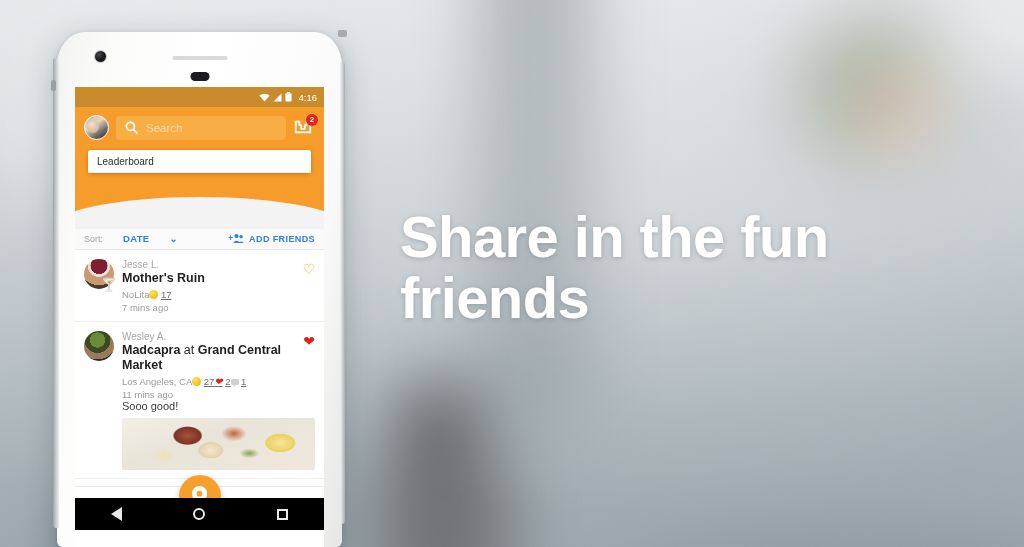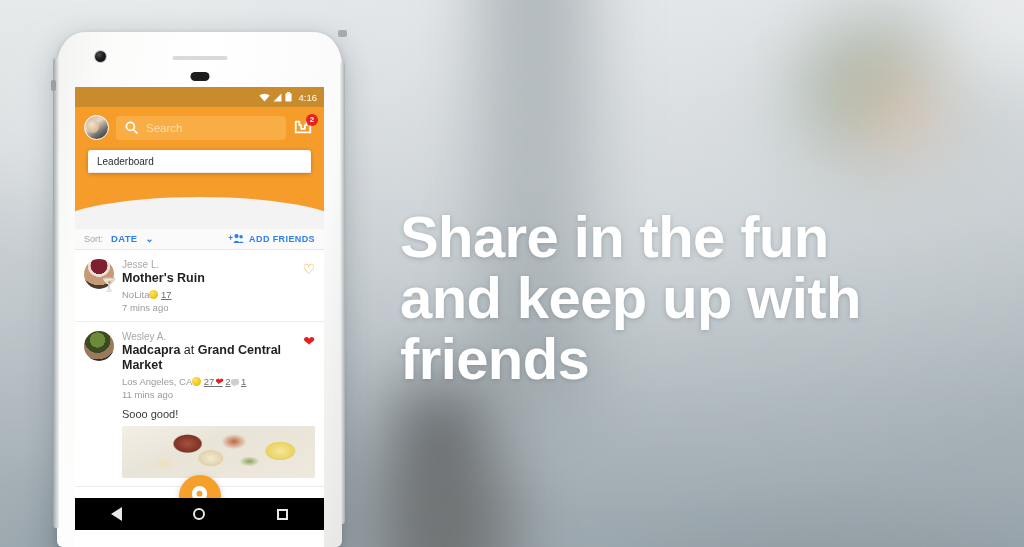--- a/index.html
+++ b/index.html
@@ -129,21 +129,21 @@
     vertical-align:-1px; }
   .lb-pts { font-size:11.5px; color:#4a4a4a; display:flex; align-items:center; gap:4px;}
   .chev { color:#bdbdbd; font-size:12px; margin-left:7px; }
 
   
   .sortrow {
     display:flex; align-items:center; justify-content:space-between;
     padding:6px 9px 5px; background:#fafafa; border-bottom:1px solid #e8e8e8;
     margin-top:14px;
   }
-  .sort-left { font-size:9px; color:#a6a6a6; display:flex; align-items:center; gap:8px;}
+  .sort-left { font-size:9px; color:#a6a6a6; display:flex; align-items:center; gap:20px;}
   .sort-val { color:#2f7fe8; font-weight:bold; font-size:9.5px; letter-spacing:.3px; }
   .addf { color:#2f7fe8; font-weight:bold; font-size:9px; letter-spacing:.4px;
           display:flex; align-items:center; gap:4px; }
 
   
   .feed { background:#fff; }
   .post { display:flex; padding:9px 9px 8px; gap:8px; border-bottom:1px solid #eeeeee;
           position:relative; }
   .p-av { width:30px; height:30px; border-radius:50%; flex:0 0 auto; position:relative;
           overflow:visible; }
@@ -154,21 +154,21 @@
   .p-body { flex:1; min-width:0; }
   .p-user { font-size:10px; color:#a8a8a8; margin-bottom:1px; }
   .p-title { font-size:12.5px; color:#1f1f1f; font-weight:bold; line-height:15px; }
   .p-title .at { font-weight:normal; color:#1f1f1f; }
   .p-meta { font-size:9.5px; color:#9b9b9b; display:flex; align-items:center;
             gap:0; margin-top:3px; flex-wrap:wrap; }
   .p-meta .stat { display:flex; align-items:center; gap:2.5px; color:#6e6e6e;text-decoration:underline; }
   .p-time { font-size:9.5px; color:#9b9b9b; margin-top:2px; }
   .heart-out { position:absolute; right:9px; top:11px; font-size:14px; color:#f5a623; }
   .heart-fill { position:absolute; right:9px; top:11px; font-size:14px; color:#e02020; }
-  .p-comment { font-size:11px; color:#3a3a3a; margin-top:8px; }
+  .p-comment { font-size:11px; color:#3a3a3a; }
   .p-photo { margin-top:6px; height:52px; border-radius:2px; overflow:hidden;
     background:
       radial-gradient(ellipse 26px 16px at 82% 48%, #f6e79a 0%, #e9d163 55%, rgba(0,0,0,0) 60%),
       radial-gradient(ellipse 20px 13px at 46% 62%, #f3e9cf 0%, #e2d2ad 60%, rgba(0,0,0,0) 65%),
       radial-gradient(ellipse 16px 10px at 22% 72%, #efe1b6 0%, rgba(0,0,0,0) 70%),
       radial-gradient(ellipse 22px 14px at 34% 34%, #a8503c 0%, #7d3327 60%, rgba(0,0,0,0) 68%),
       radial-gradient(ellipse 18px 11px at 58% 30%, #c0663f 0%, rgba(0,0,0,0) 70%),
       radial-gradient(ellipse 14px 7px at 66% 68%, #8aa35a 0%, rgba(0,0,0,0) 72%),
       linear-gradient(160deg,#f3efe6 0%,#e9e4d8 40%,#efe9dd 100%);
   }
@@ -219,21 +219,20 @@
     <div class="blob" style="left:10%;top:84%;width:6%;height:16%;background:#8c9aa6;"></div>
 
     <div class="blob" style="left:60%;top:88%;width:40%;height:20%;background:#9fa9ae;"></div>
     <div class="blob" style="left:0%;top:0%;width:30%;height:40%;background:#e8ebec;"></div>
   </div>
   <div class="layer bg-vign"></div>
 </div>
 
 <div id="headline">
   <div>Share in the fun</div>
-  <div>and keep up with</div>
   <div>friends</div>
 </div>
 
 <div id="phone">
   <div class="vol-btn"></div>
   <div class="pwr-btn"></div>
   <div class="camera"></div>
   <div class="speaker"></div>
   <div class="sensor"></div>
 

